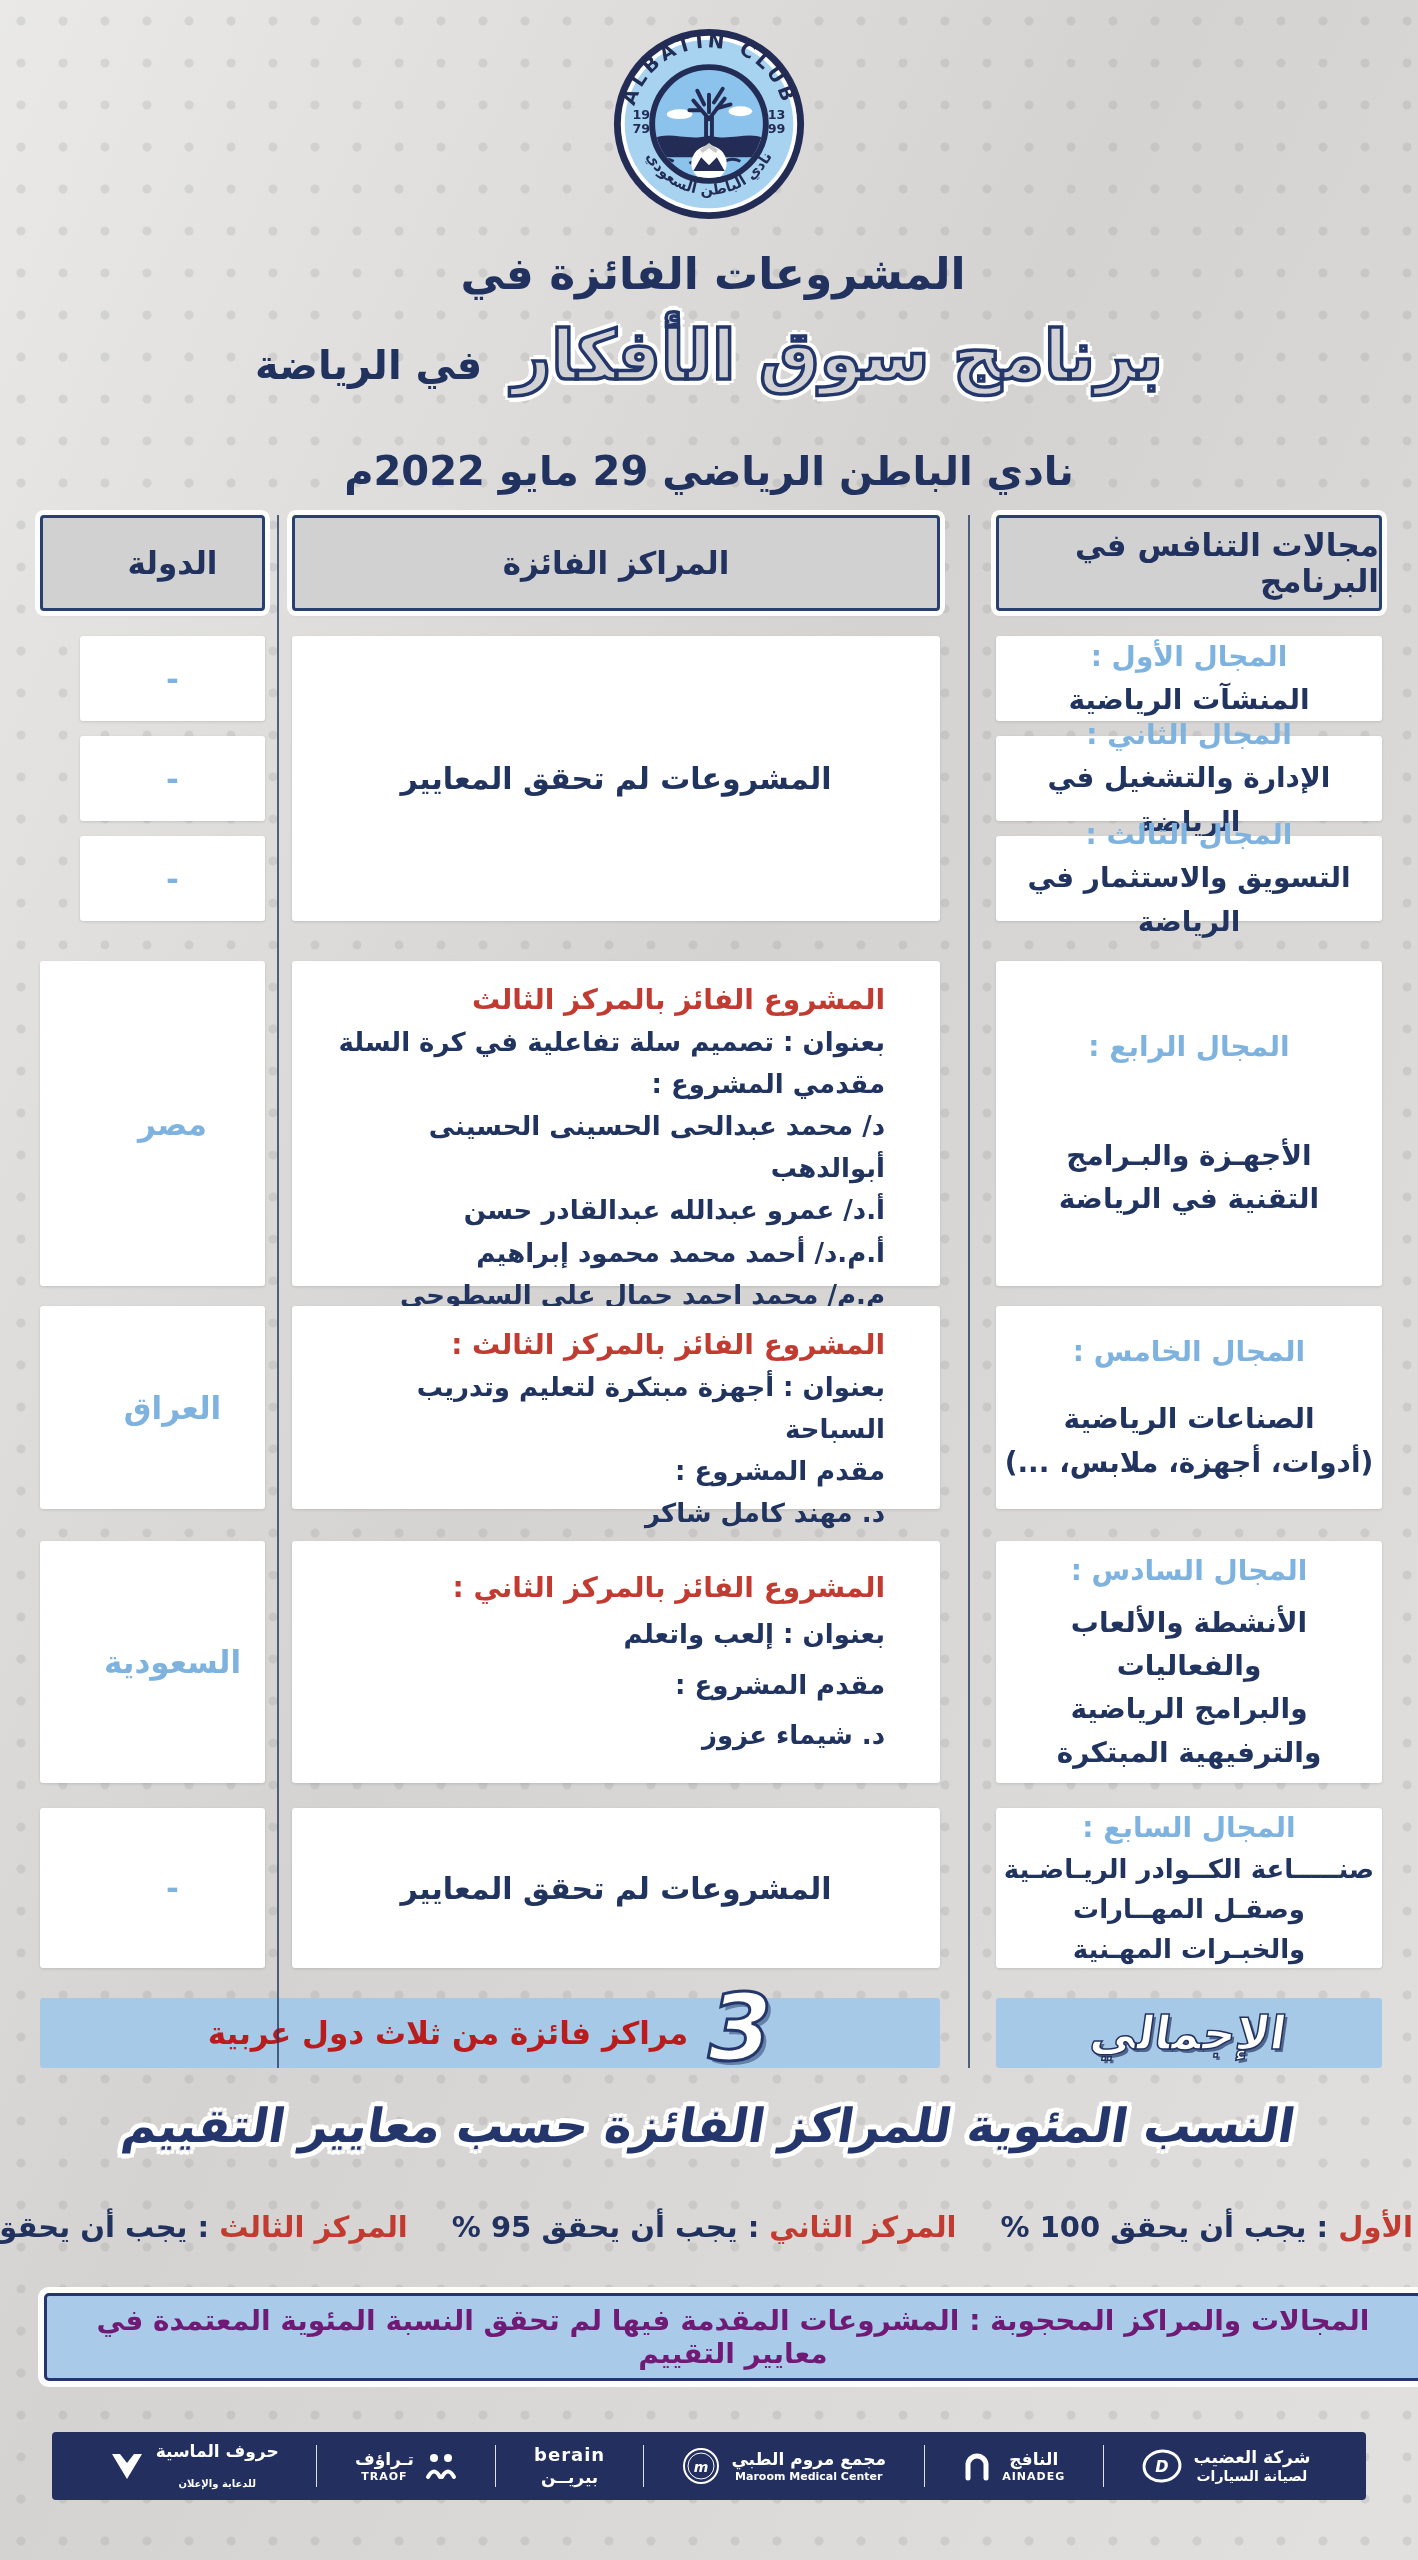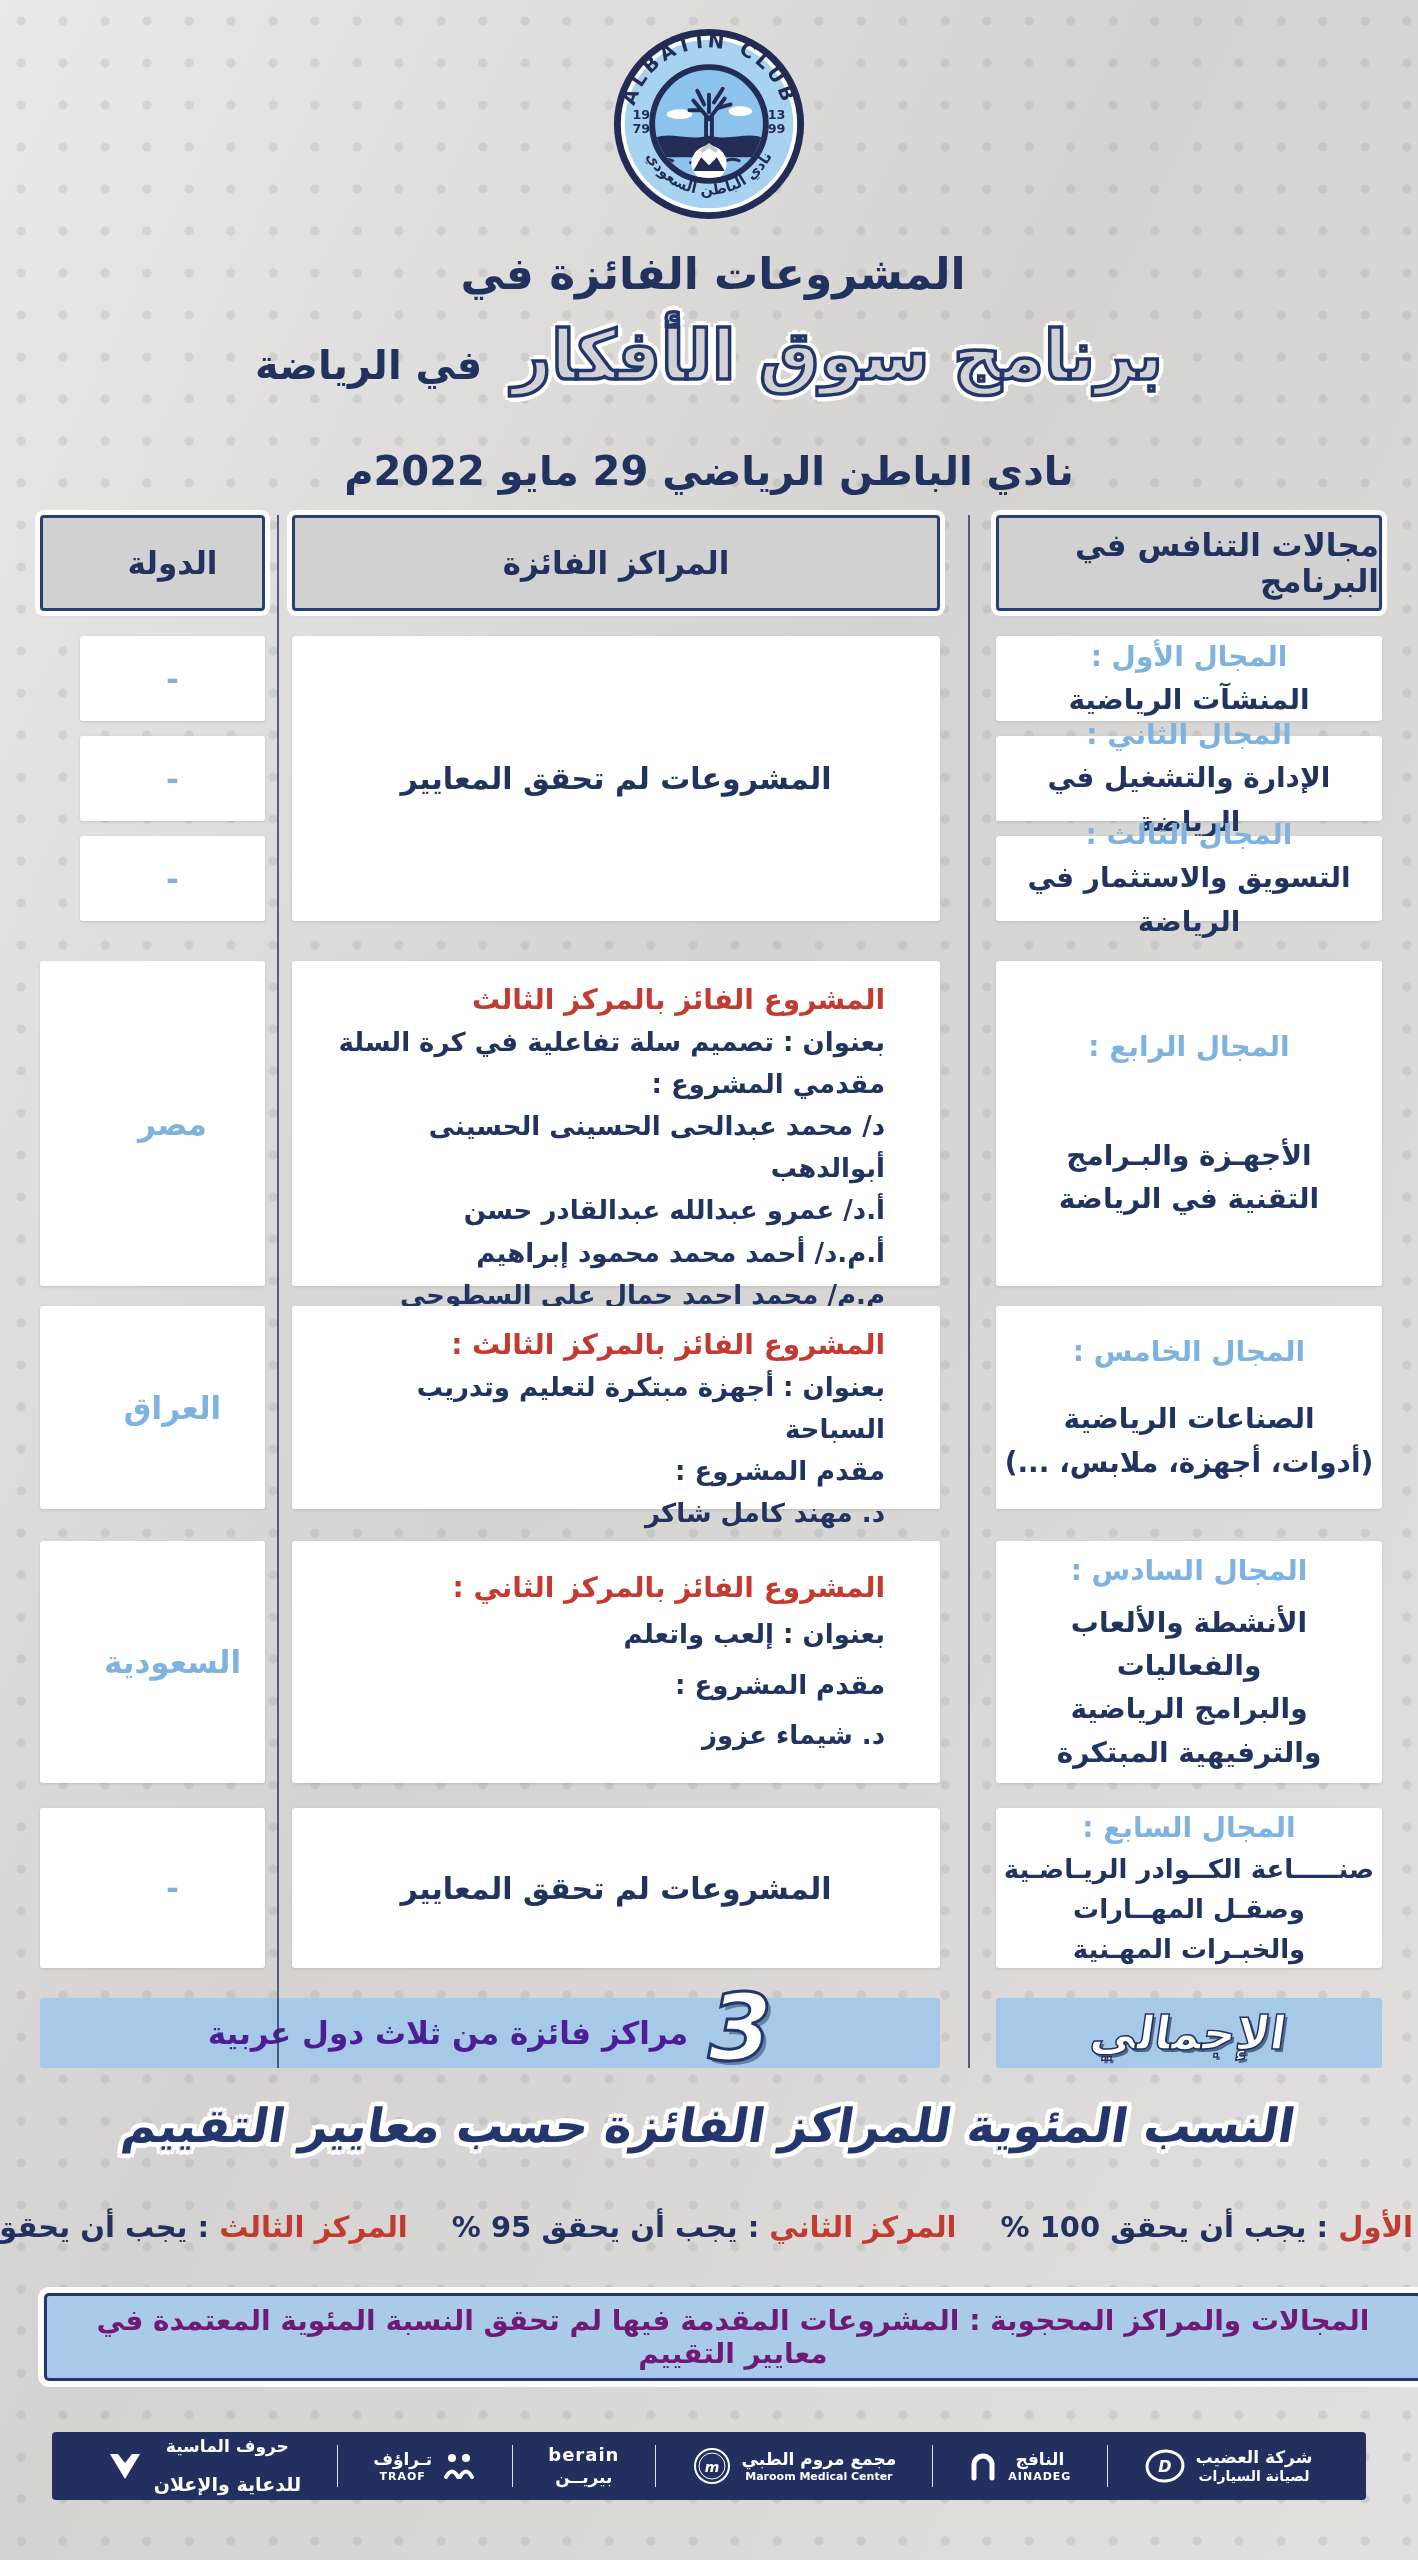--- a/index.html
+++ b/index.html
@@ -82,21 +82,21 @@
   .total-label{
     color:#fff; font-size:46px; font-weight:800; transform:skewX(-8deg);
     -webkit-text-stroke:1.5px #22325f; text-shadow:3px 3px 0 rgba(30,47,92,.65);
   }
   .total-wide{ width:900px; margin-right:56px; gap:20px; direction:rtl; }
   .total-count{
     font-size:92px; font-weight:800; font-style:italic; color:#fff; line-height:.8;
     -webkit-text-stroke:3px #24376b; text-shadow:4px 4px 0 rgba(35,58,104,.5);
     position:relative; top:-4px;
   }
-  .total-text{ color:#4c1d95; font-size:31px; font-weight:800; }
+  .total-text{ color:#b91c1c; font-size:31px; font-weight:800; }
 
   
   .criteria-title{
     position:absolute; top:2098px; left:0; width:100%; text-align:center;
     color:#24366b; font-size:47px; font-weight:800; transform:skewX(-9deg);
     text-shadow:
       -5px 0 0 #fff, 5px 0 0 #fff, 0 -5px 0 #fff, 0 5px 0 #fff,
       -4px -4px 0 #fff, 4px 4px 0 #fff, -4px 4px 0 #fff, 4px -4px 0 #fff;
   }
   .criteria-row{
@@ -353,21 +353,21 @@
       <div class="sp-text">
         <span class="sp-ar">تـراؤف</span>
         <span class="sp-en">TRAOF</span>
       </div>
     </div>
     <div class="fsep"></div>
 
     <div class="sponsor">
       <div class="sp-text">
         <span class="sp-ar">حروف الماسية</span>
-        <span class="sp-ar" style="font-size:19px;margin-top:16px;">للدعاية والإعلان</span>
+        <span class="sp-ar" style="font-size:10px;margin-top:16px;">للدعاية والإعلان</span>
       </div>
       <svg width="38" height="34" viewBox="0 0 38 34">
         <path d="M4,5 h30 l-15,25 z" fill="#fff"></path>
         <path d="M12,5 l7,9 l7,-9" fill="#232f5e"></path>
       </svg>
     </div>
 
   </div>
 </div>
 

